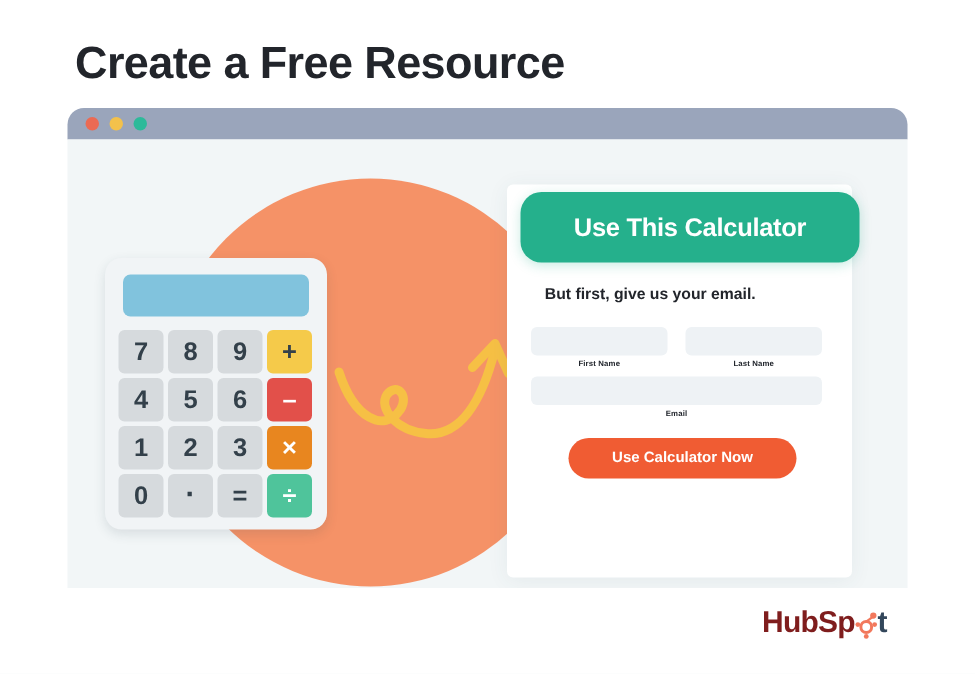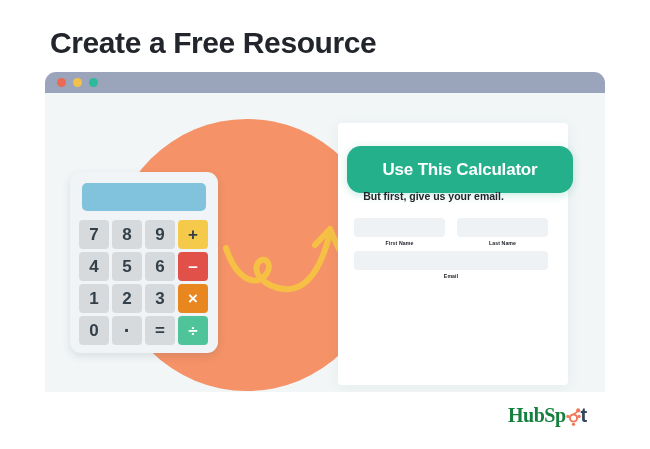--- a/index.html
+++ b/index.html
@@ -149,21 +149,20 @@
     left: 302px;
     top: 35px;
     width: 226px;
     height: 47px;
     background: #25b08c;
     border-radius: 14px;
     display: flex;
     align-items: center;
     justify-content: center;
     box-shadow: 0 2px 8px rgba(37,176,140,0.25);
-    margin-top: 18px;
   }
   #form-header-title {
     color: #ffffff;
     font-size: 17px;
     font-weight: bold;
     letter-spacing: -0.2px;
   }
   #form-subtitle {
     position: absolute;
     left: 293px;
@@ -220,23 +219,22 @@
   #hubspot-logo {
     position: absolute;
     left: 508px;
     top: 404px;
     display: flex;
     align-items: center;
   }
   #hubspot-wordmark {
     font-size: 20px;
     font-weight: bold;
-    color: #15803d;
+    color: #7f1d1d;
     letter-spacing: -0.5px;
-    font-family: Liberation Serif, serif;
   }
 </style>
 </head>
 <body>
 
 <div id="page-title">Create a Free Resource</div>
 
 <div id="browser-window">
 
   <div id="browser-titlebar">
@@ -295,20 +293,23 @@
     <div class="form-field" id="field-last-name">
       <div class="form-input" placeholder=""></div>
       <div class="form-label">Last Name</div>
     </div>
 
     <div class="form-field" id="field-email">
       <div class="form-input" placeholder=""></div>
       <div class="form-label">Email</div>
     </div>
 
+    <button id="submit-button">
+      <span id="submit-button-label">Use Calculator Now</span>
+    </button>
 
   </div>
 </div>
 
 <div id="hubspot-logo">
   <span id="hubspot-wordmark">HubSp</span>
   <svg width="15" height="20" viewBox="0 0 15 20">
     <circle cx="7.5" cy="12" r="3.6" fill="none" stroke="#f2785c" stroke-width="2"></circle>
     <circle cx="12.2" cy="4.4" r="2.1" fill="#f2785c"></circle>
     <line x1="7.5" y1="8.4" x2="11.4" y2="5.6" stroke="#f2785c" stroke-width="1.6"></line>

